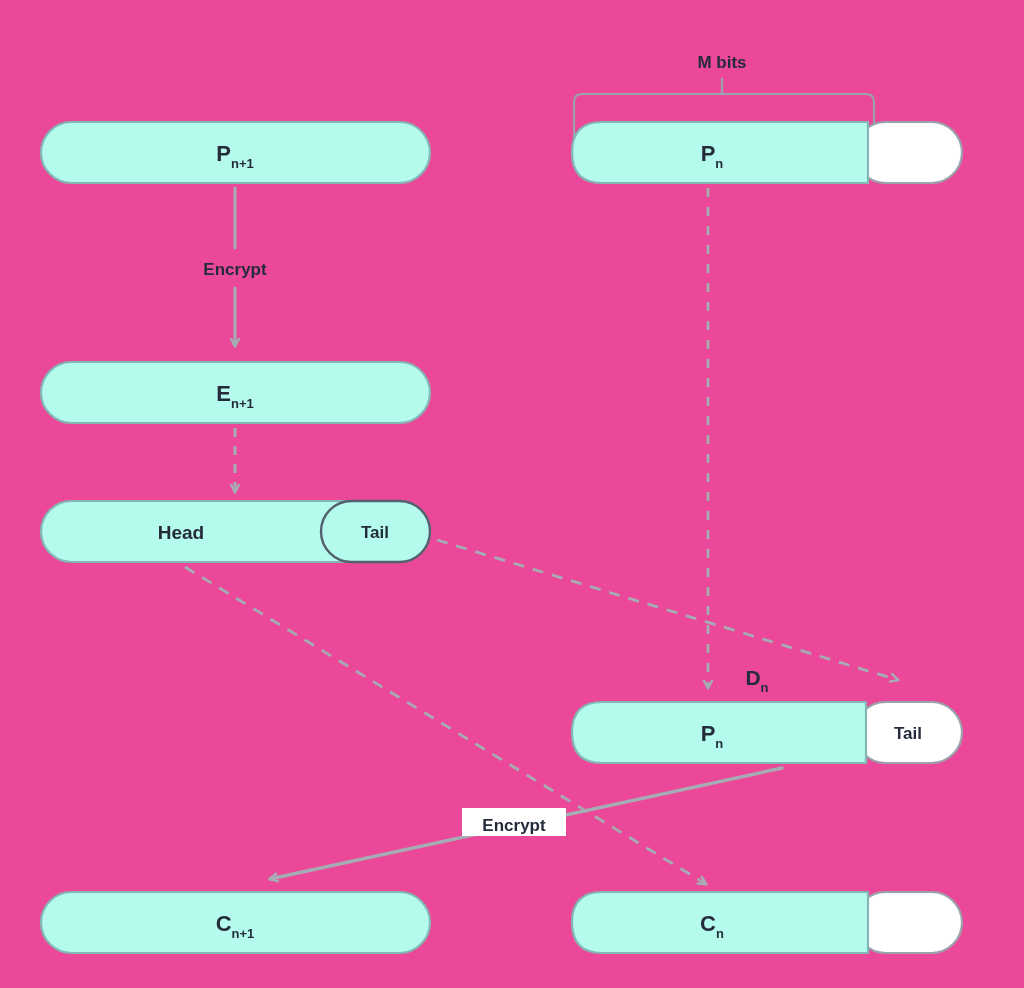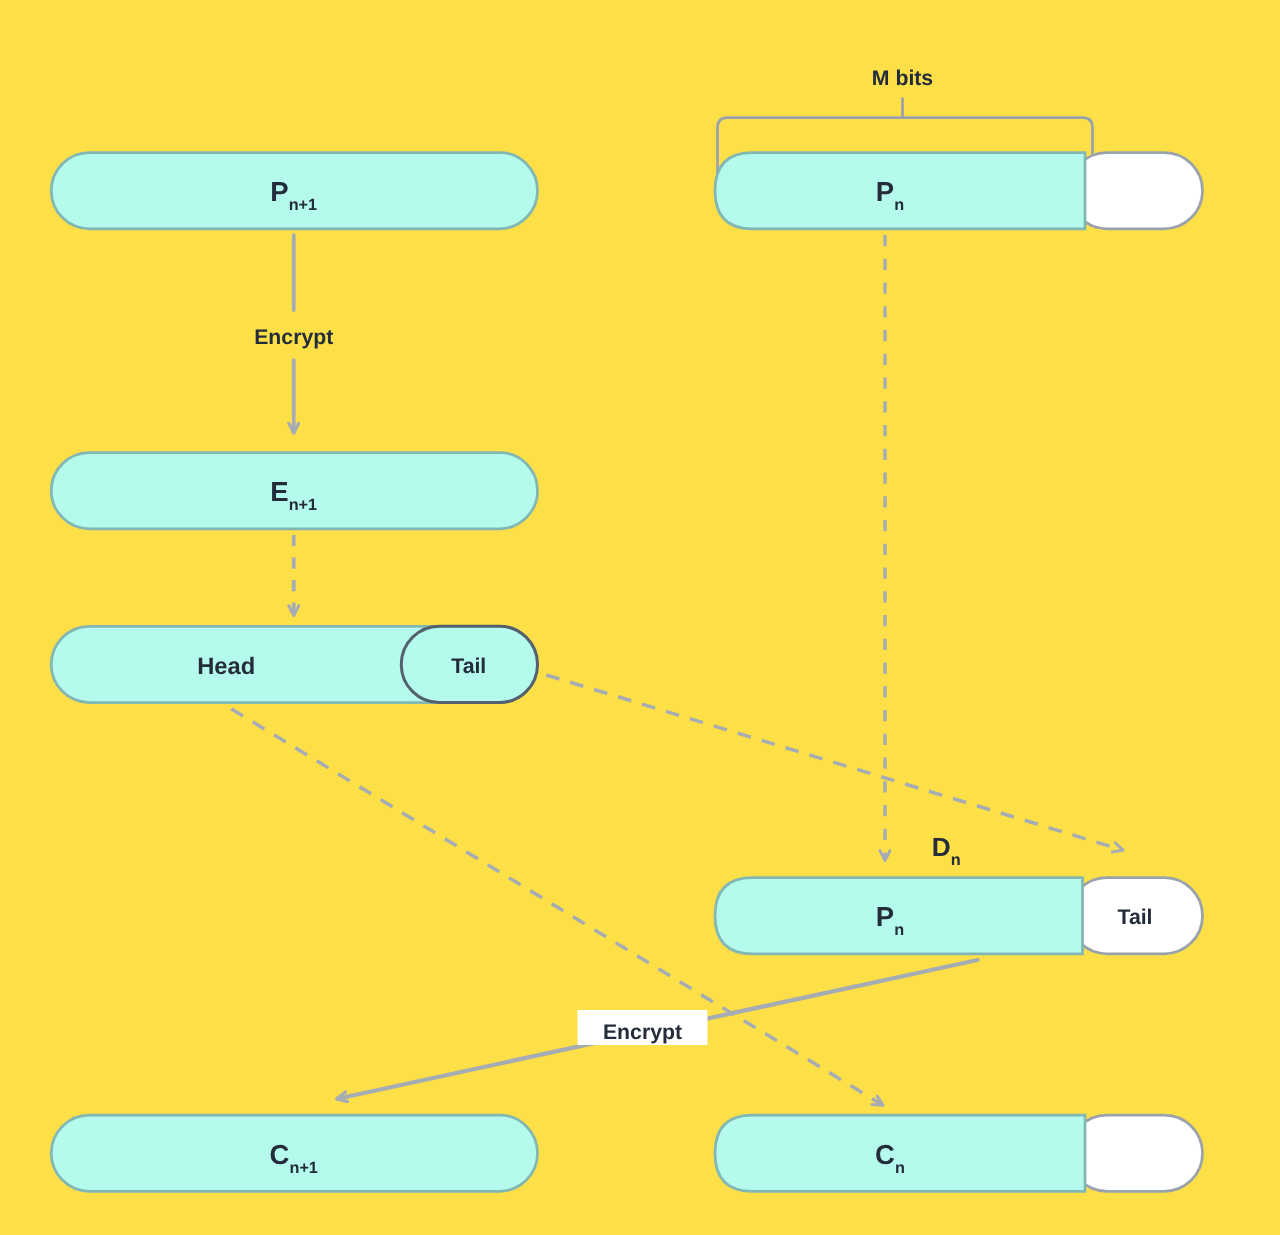--- a/index.html
+++ b/index.html
@@ -9,21 +9,21 @@
     background: #ffffff;
   }
   body {
     font-family: "Liberation Sans", sans-serif;
     -webkit-font-smoothing: antialiased;
   }
   #stage {
     position: relative;
     width: 1024px;
     height: 988px;
-    background: #fde047;
+    background: #ec4899;
     overflow: hidden;
   }
   #diagram-svg {
     position: absolute;
     left: 0;
     top: 0;
     width: 1024px;
     height: 988px;
   }
   .box-label {

